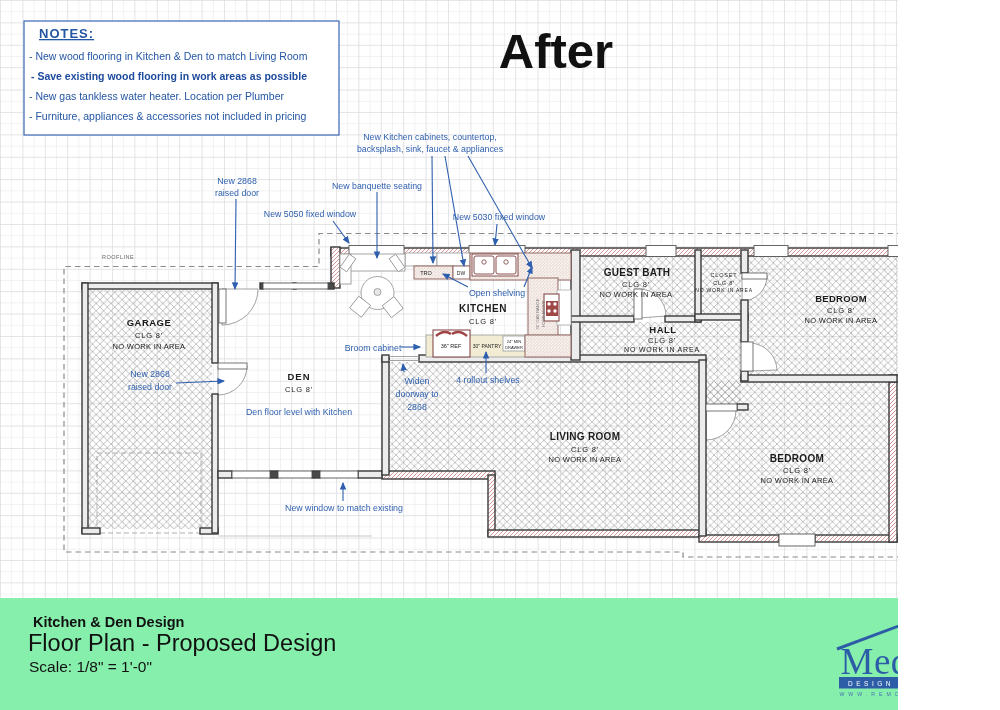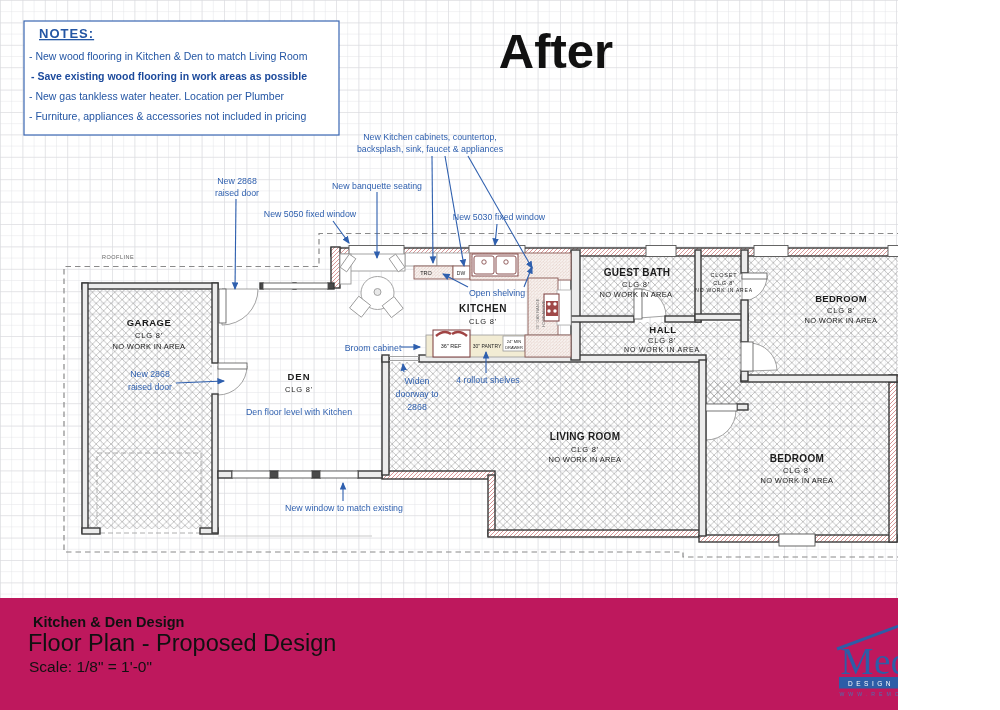--- a/index.html
+++ b/index.html
@@ -1,16 +1,16 @@
 <!DOCTYPE html>
 <html><head>
 <meta charset="utf-8">
 <style>
   html,body{margin:0;padding:0;background:#fff;}
-  #page{position:relative;width:898px;height:710px;overflow:hidden;background:#be185d;
+  #page{position:relative;width:898px;height:710px;overflow:hidden;background:#86efac;
         font-family:"Liberation Sans", sans-serif;}
   svg text{font-family:"Liberation Sans", sans-serif;}
 </style>
 </head>
 <body>
 <div id="page">
 <svg width="1000" height="710" viewBox="0 0 1000 710">
 <defs>
   <pattern id="gridS" width="11.2" height="11.2" patternUnits="userSpaceOnUse">
     <path d="M11.2 0 L0 0 0 11.2" fill="none" stroke="#e3e4e8" stroke-width="1"></path>

